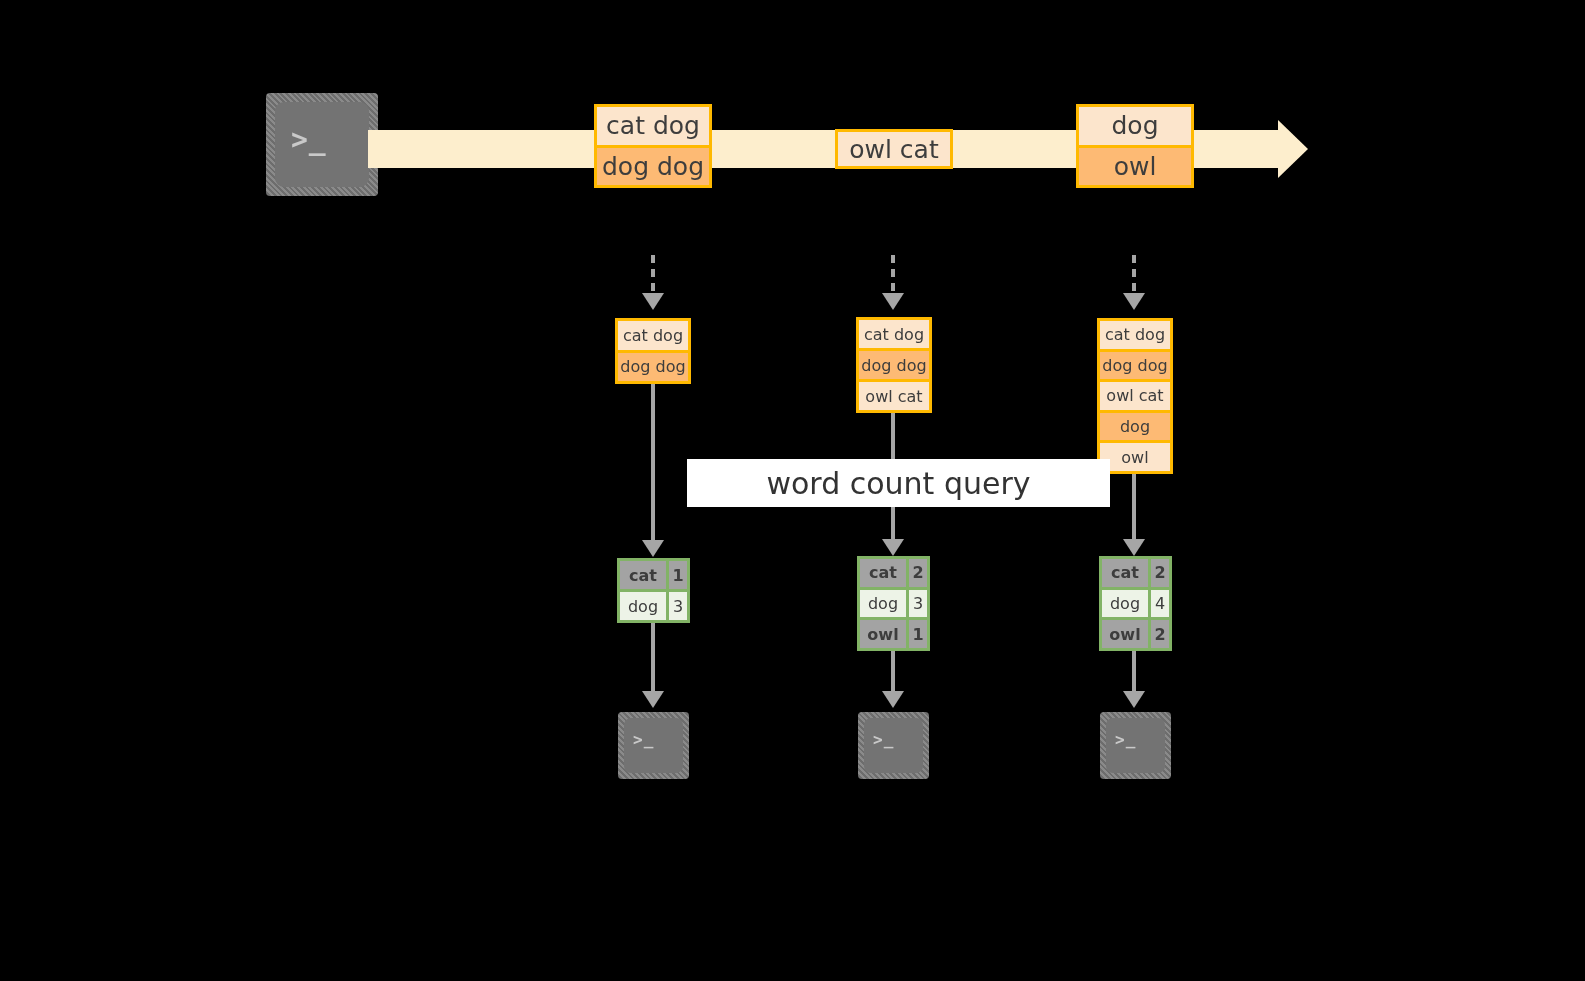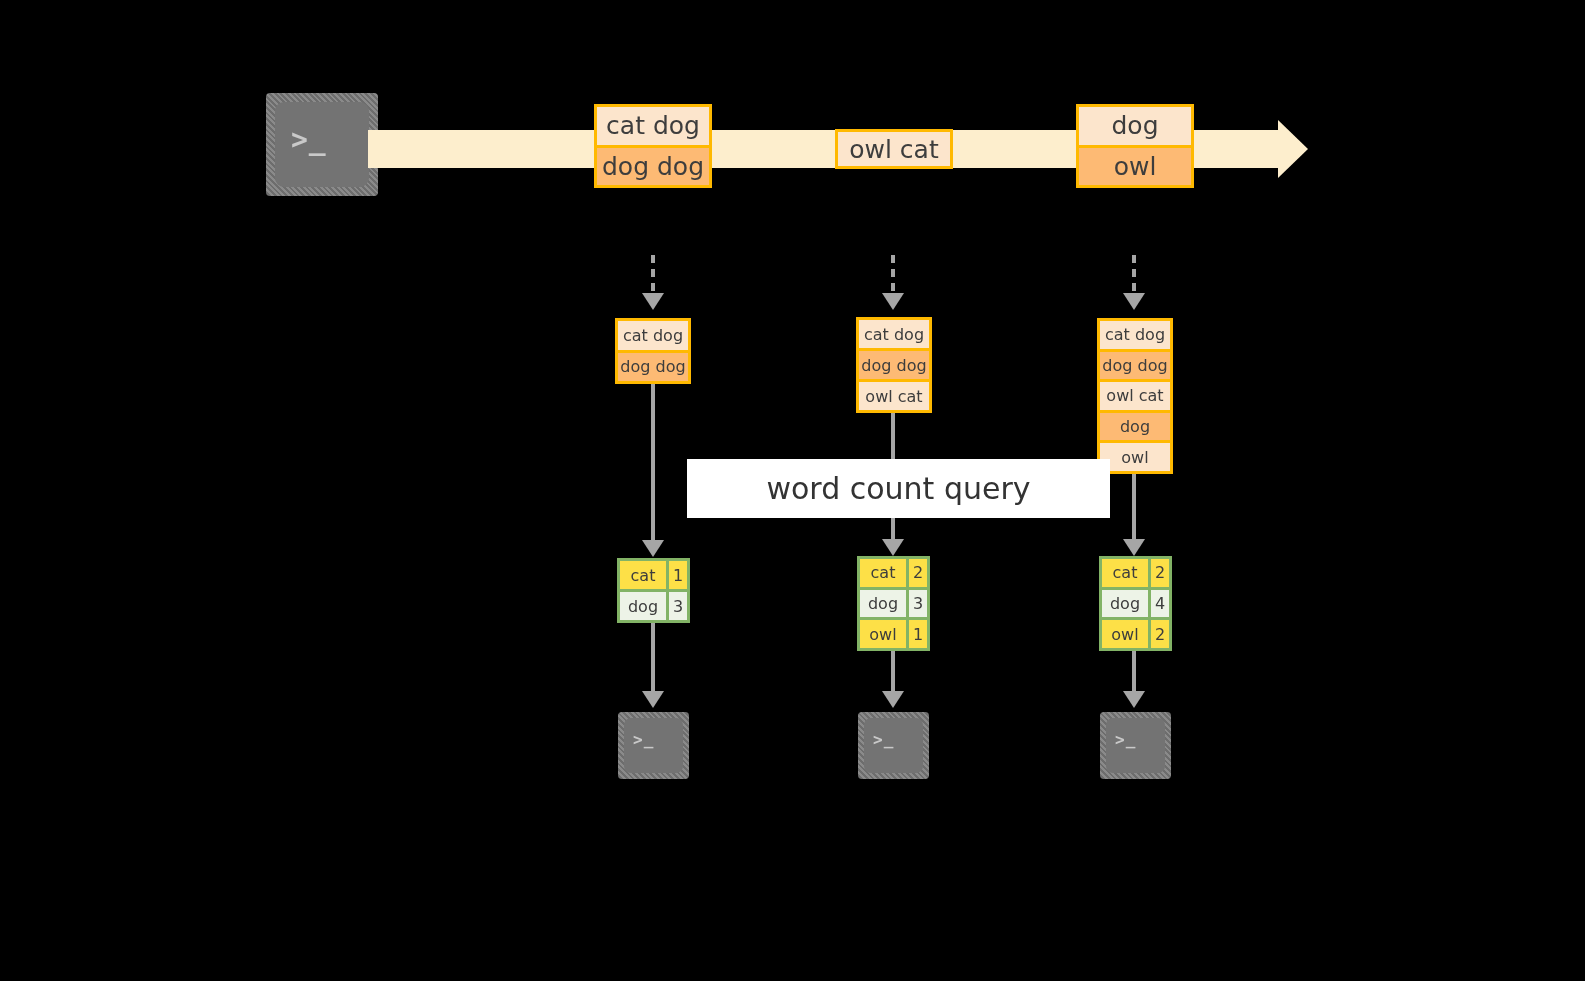--- a/index.html
+++ b/index.html
@@ -107,21 +107,21 @@
     align-items: center;
     justify-content: center;
     font-size: 16px;
     color: #3d3d3d;
   }
   .gtable .gcell.key { flex: 0 0 46px; }
   .gtable .gcell.val {
     flex: 1 1 auto;
     border-left: 3px solid #82b366;
   }
-  .gtable .grow.shade .gcell { background: #fde047; }
+  .gtable .grow.shade .gcell { background: #a3a3a3; font-weight: bold; }
   .gtable .grow.light .gcell { background: #edf3e7; }
 
   
   .vline {
     position: absolute;
     width: 4px;
     background: #a6a6a6;
   }
   .vline.dashed {
     background: none;
@@ -277,17 +277,17 @@
 
   <div class="vline" style="left:1132px; top:651px; height:42px;"></div>
   <div class="vhead" style="left:1123px; top:691px;"></div>
 
   <div class="term" style="left:1100px; top:712px; width:71px; height:67px; padding:6px;">
     <div class="term-inner small">
       <span class="term-glyph" style="left:9px; top:14px; font-size:16px;">&gt;_</span>
     </div>
   </div>
 
-  <div class="band" style="left:687px; top:459px; width:423px; height:59px;">
+  <div class="band" style="left:687px; top:459px; width:423px; height:48px;">
     <span class="band-label">word count query</span>
   </div>
 
 </div>
 
 </body></html>

